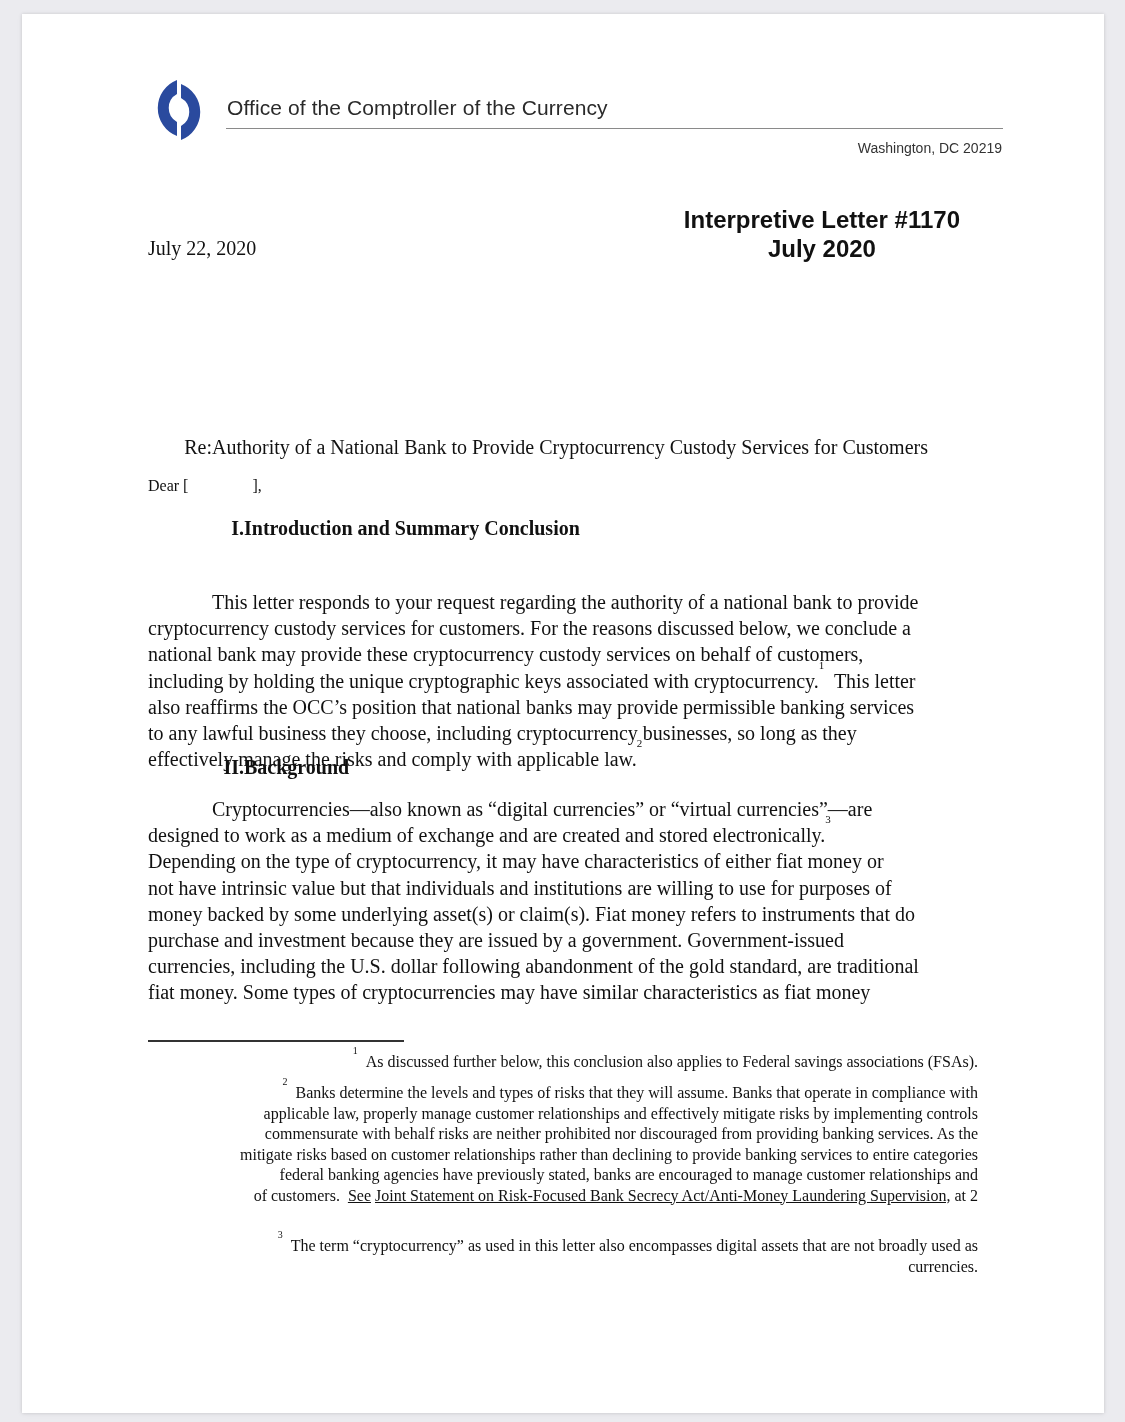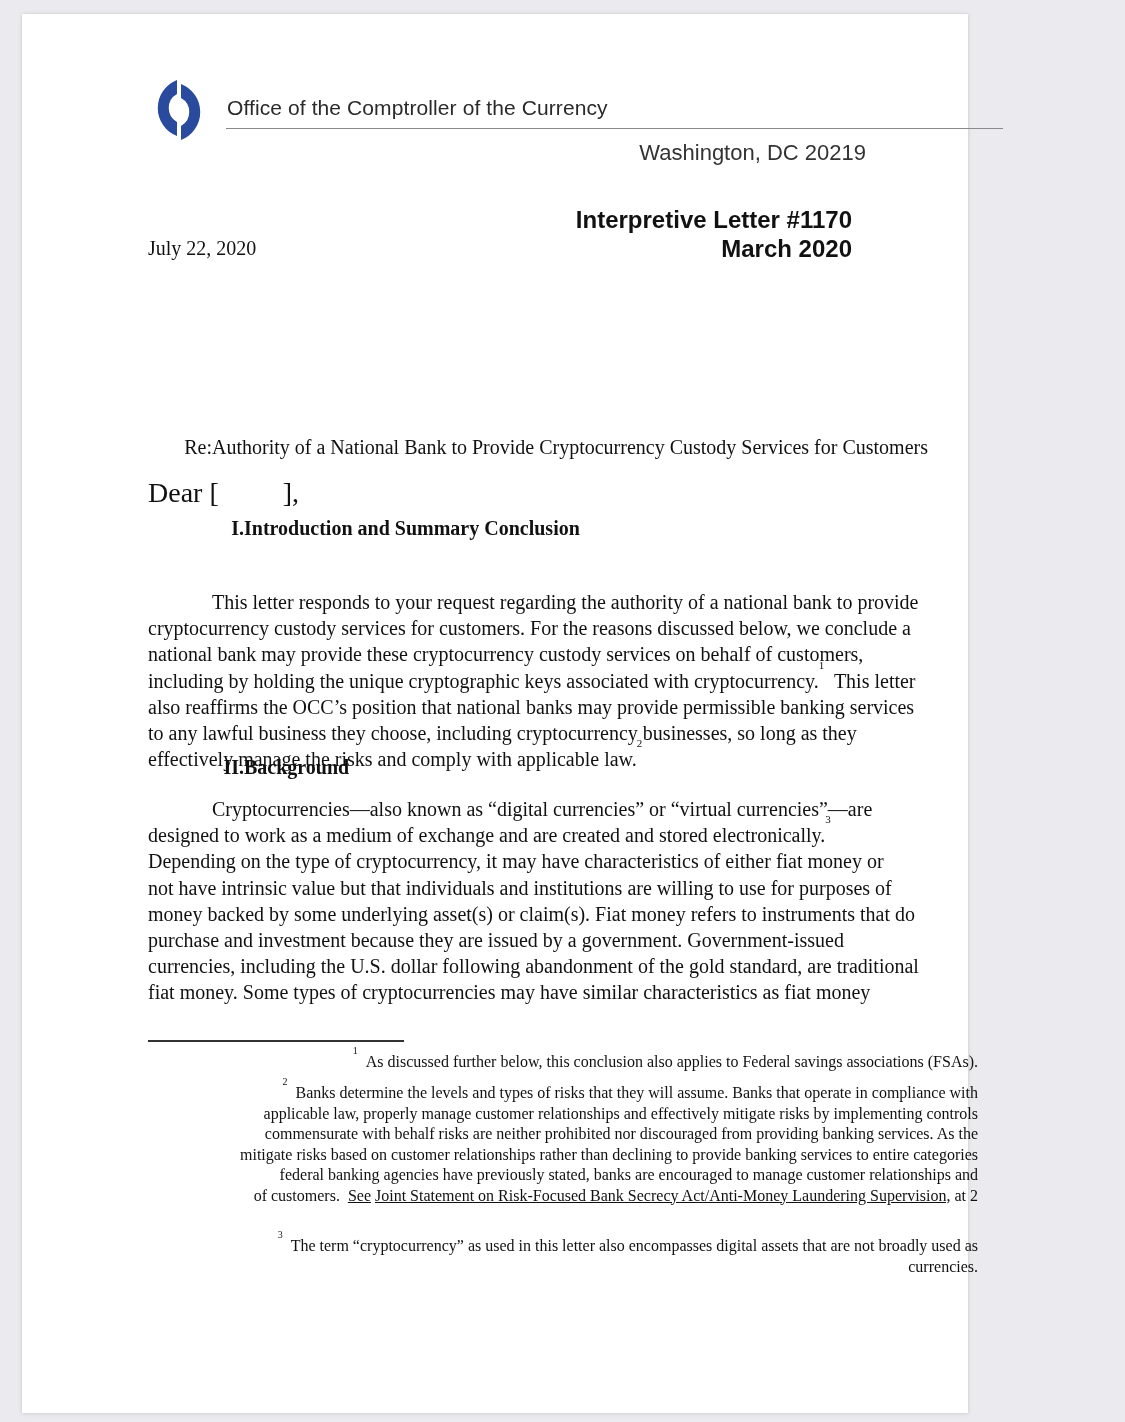--- a/index.html
+++ b/index.html
@@ -10,21 +10,21 @@
       width: 1125px;
       height: 1422px;
       background: #ebebef;
       position: relative;
       overflow: hidden;
     }
     .page {
       position: absolute;
       left: 22px;
       top: 14px;
-      width: 946px;
+      width: 1082px;
       height: 1399px;
       background: #ffffff;
       box-shadow: 0 0 3px rgba(0,0,0,0.12), 0 1px 6px rgba(0,0,0,0.06);
     }
 
     
     .logo {
       position: absolute;
       left: 125px;
       top: 64px;
@@ -47,31 +47,31 @@
       top: 114px;
       width: 777px;
       height: 1px;
       background: #8a8a8a;
     }
     .location {
       position: absolute;
       right: 102px;
       top: 126px;
       font-family: "Liberation Sans", sans-serif;
-      font-size: 22px;
+      font-size: 14px;
       color: #333;
       white-space: nowrap;
     }
 
     
     .title-block {
       position: absolute;
-      right: 116px;
+      right: 144px;
       top: 191px;
-      text-align: right;
+      text-align: center;
       font-family: "Liberation Sans", sans-serif;
       font-weight: bold;
       font-size: 24px;
       line-height: 29px;
       color: #111;
     }
     .letter-date {
       position: absolute;
       left: 126px;
       top: 223px;
@@ -92,21 +92,21 @@
       left: 126px;
       top: 422px;
       font-size: 20px;
       white-space: nowrap;
     }
     .re-label { display: inline-block; width: 64px; }
     .salutation {
       position: absolute;
       left: 126px;
       top: 463px;
-      font-size: 28px;
+      font-size: 16px;
       white-space: nowrap;
     }
     .salutation .blank { display: inline-block; width: 64px; }
 
     .section-heading {
       position: absolute;
       left: 158px;
       font-size: 20px;
       font-weight: bold;
       white-space: nowrap;
@@ -162,21 +162,21 @@
     <path d="M30 2 A30 30 0 0 0 30 58 L30 44 A16 16 0 0 1 30 16 Z" fill="#2a4a9e"></path>
 
     <path d="M34 6 A30 30 0 0 1 34 62 L34 48 A16 16 0 0 0 34 20 Z" fill="#2a4a9e"></path>
   </svg>
   <div class="org-name">Office of the Comptroller of the Currency</div>
   <div class="header-rule"></div>
   <div class="location">Washington, DC 20219</div>
 
   <div class="title-block">
     <div>Interpretive Letter #1170</div>
-    <div>March 2020</div>
+    <div>July 2020</div>
   </div>
   <div class="letter-date">July 22, 2020</div>
 
   <div class="re-line serif">
     <span class="re-label">Re:</span><span>Authority of a National Bank to Provide Cryptocurrency Custody Services for Customers</span>
   </div>
 
   <div class="salutation serif">
     <span>Dear [</span><span class="blank"></span><span>],</span>
   </div>

